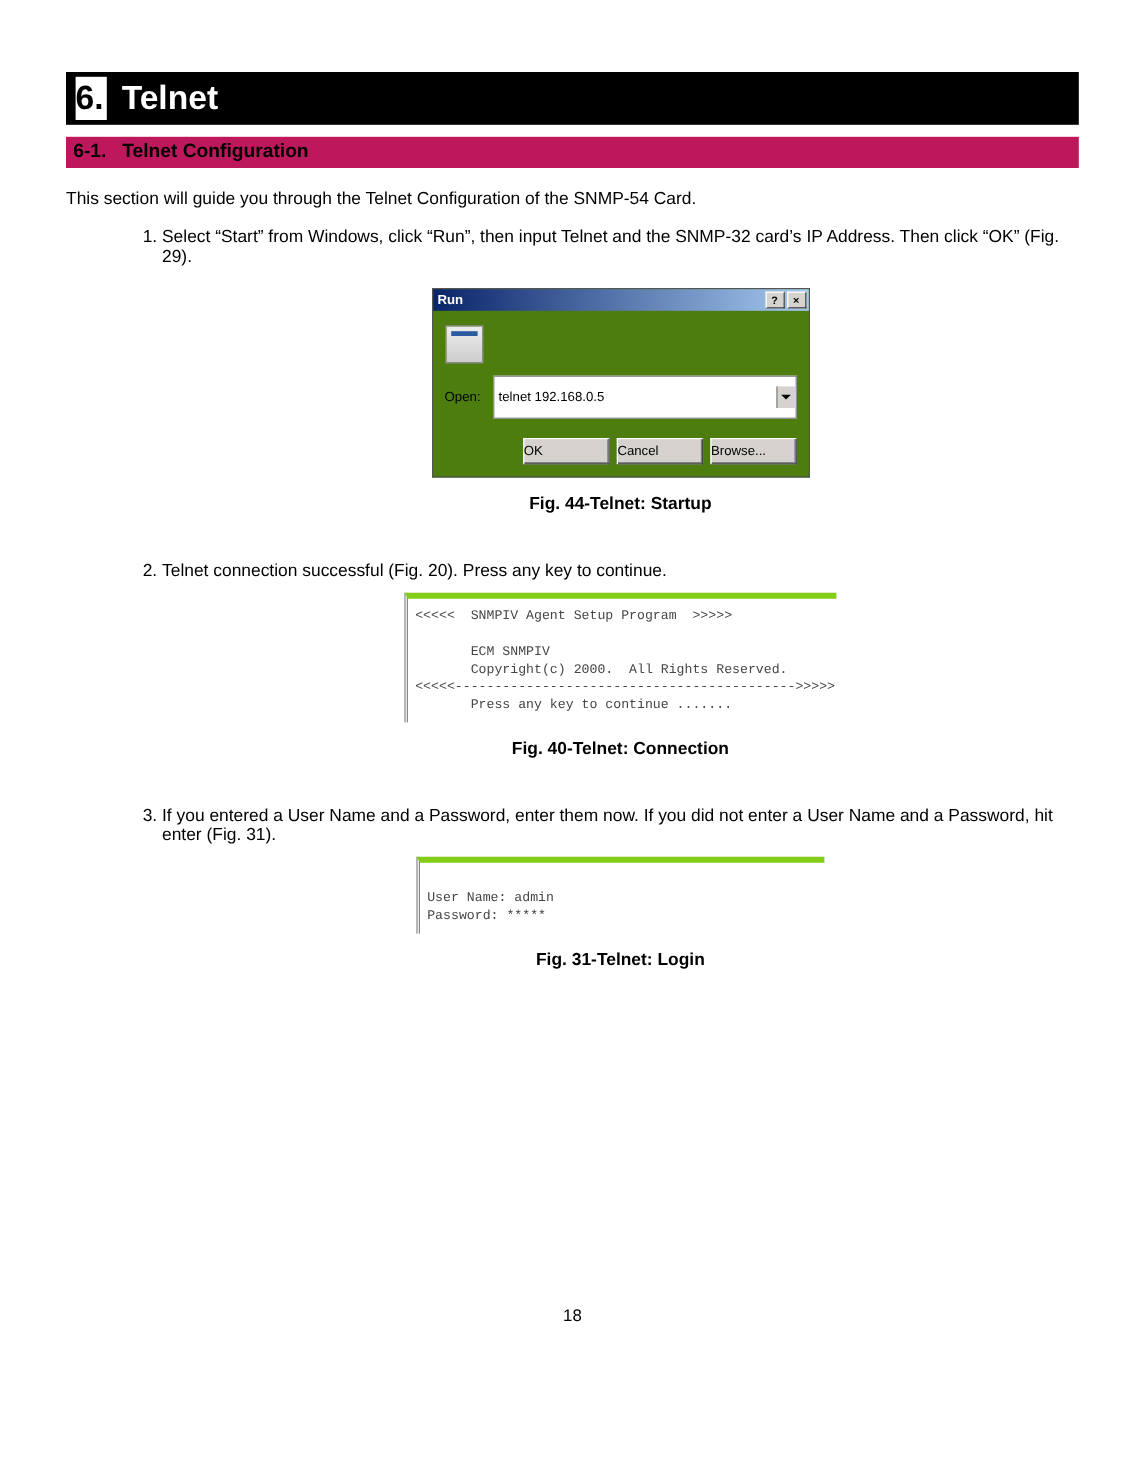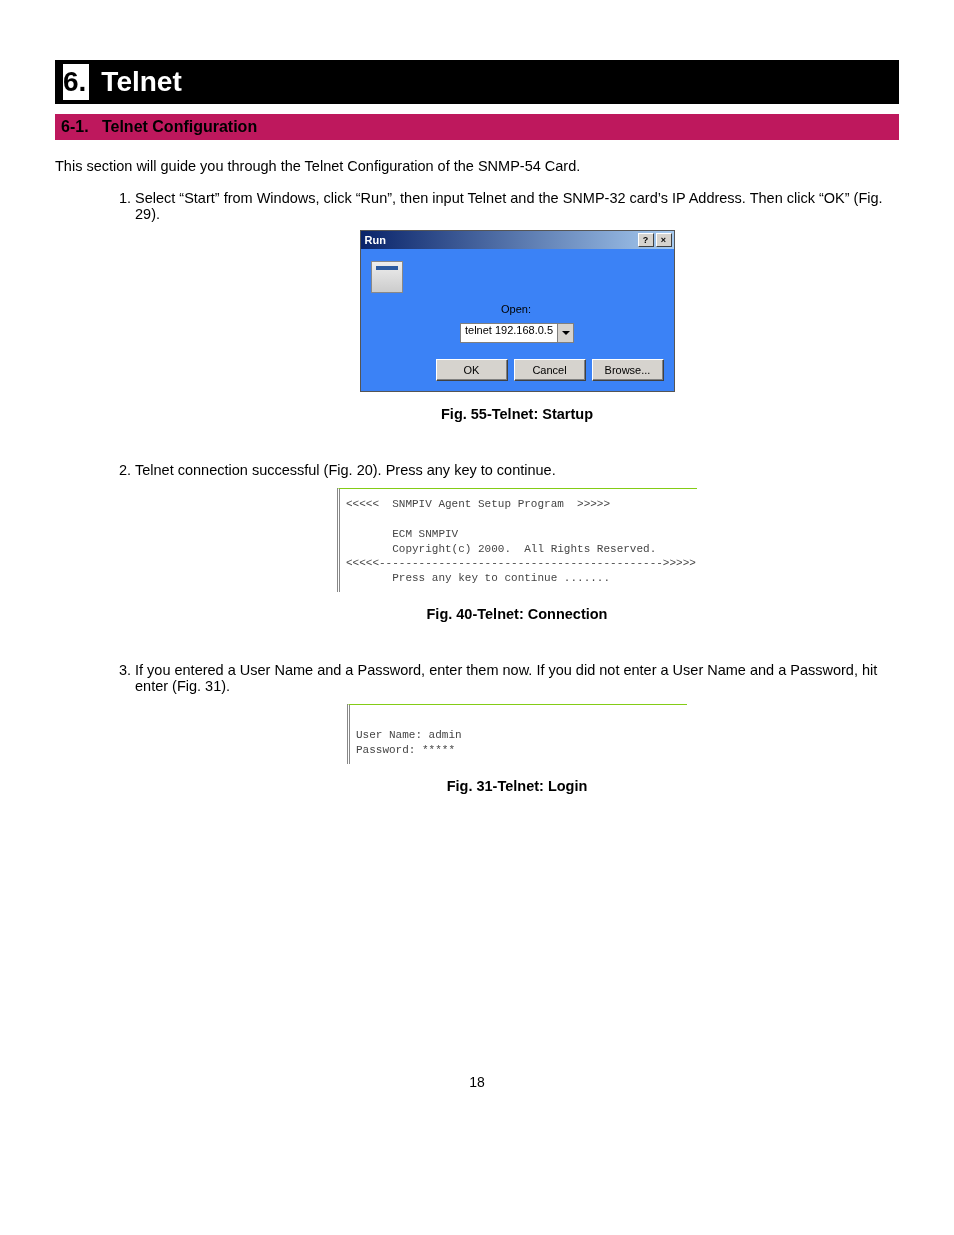--- a/index.html
+++ b/index.html
@@ -39,23 +39,23 @@
   ol.steps { margin:0; padding-left: 80px; }
   ol.steps > li { margin-bottom: 40px; }
   .fig-caption {
     text-align: center;
     font-weight: bold;
     margin: 14px 0 30px 0;
   }
   
   .run-dialog {
     width: 315px;
-    margin: 8px auto 0 auto;
+    margin: 18px auto 0 auto;
     border: 1px solid #555;
-    background: #3b82f6;
+    background: #4d7c0f;
     font-family: Tahoma, Arial, sans-serif;
     font-size: 11px;
   }
   .run-titlebar {
     height: 18px;
     background: linear-gradient(to right, #0a246a, #a6caf0);
     color: #fff;
     display: flex;
     align-items: center;
     padding: 0 2px 0 4px;
@@ -81,25 +81,25 @@
     border: 1px solid #888;
     background: linear-gradient(#eee, #ccc);
     position: relative;
   }
   .run-icon::before {
     content:"";
     position:absolute; left:4px; top:4px;
     width:22px; height:4px; background:#2b5aa0;
   }
   .run-desc { flex:1; line-height:1.25; font-size:10.5px; }
-  .run-open-row { display:flex; align-items:center; gap:8px; margin-bottom:16px;flex-direction:column; }
+  .run-open-row { display:flex; align-items:center; gap:8px; margin-bottom:16px; }
   .run-open-label { width:32px; font-size:11px; }
   .run-combo {
-    flex:1; display:flex; 
-    border:1px solid #7f7f7f; background:#fff; height:16px;
+    flex:1; display:flex; align-items:center;
+    border:1px solid #7f7f7f; background:#fff; height:36px;
   }
   .run-combo-input {
     flex:1; padding: 0 4px; font-size:11px; font-family:Tahoma,Arial;
   }
   .run-combo-arrow {
     width:16px; height:18px;
     background:#d6d3ce;
     border-left:1px solid #808080;
     display:flex; align-items:center; justify-content:center;
   }
@@ -110,28 +110,28 @@
     border-top:4px solid #000;
   }
   .run-buttons { display:flex; justify-content:flex-end; gap:6px; }
   .win-btn {
     width:72px; height:22px;
     background:#d6d3ce;
     border:1px solid #404040;
     border-top-color:#fff; border-left-color:#fff;
     box-shadow: inset -1px -1px 0 #808080, inset 1px 1px 0 #d6d3ce;
     font-size:11px;
-    text-align:center; line-height:20px;
+    line-height:20px;
   }
   
   .console-box {
     width: 360px;
     margin: 10px auto 0 auto;
     border-left: 3px double #888;
-    border-top: 1px solid #84cc16;
+    border-top: 5px solid #84cc16;
     padding: 8px 6px 6px 6px;
     font-family: "Courier New", monospace;
     font-size: 11px;
     color:#454545;
     white-space: pre;
     line-height: 1.35;
   }
   .page-num { text-align:center; margin-top:280px; font-size:14px;}
 </style>
 </head>
@@ -173,21 +173,21 @@
               </div>
           </div>
         </div>
         <div class="run-buttons">
           <div class="win-btn">OK</div>
           <div class="win-btn">Cancel</div>
           <div class="win-btn">Browse...</div>
         </div>
       </div>
     </div>
-    <div class="fig-caption">Fig. 55-Telnet: Startup</div>
+    <div class="fig-caption">Fig. 44-Telnet: Startup</div>
   </li>
 
   <li>
     <span>Telnet connection successful (Fig. 20).  Press any key to continue.</span>
     <div class="console-box">&lt;&lt;&lt;&lt;&lt;  SNMPIV Agent Setup Program  &gt;&gt;&gt;&gt;&gt;
 
        ECM SNMPIV
        Copyright(c) 2000.  All Rights Reserved.
 &lt;&lt;&lt;&lt;&lt;-------------------------------------------&gt;&gt;&gt;&gt;&gt;
        Press any key to continue .......</div>

